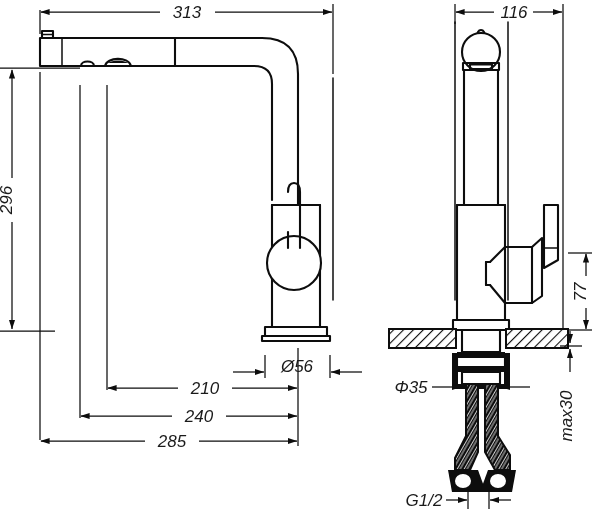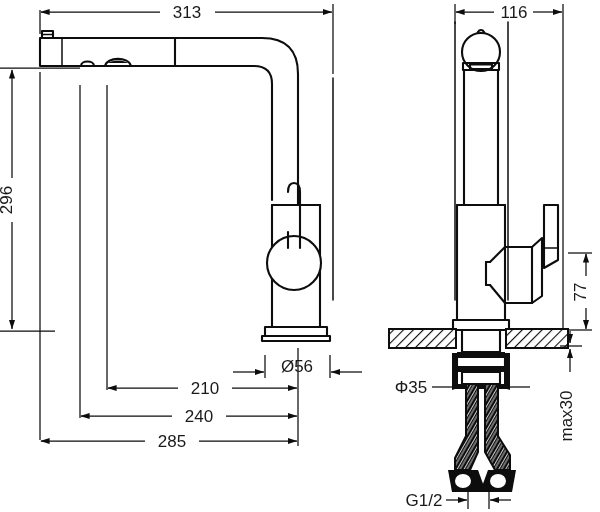--- a/index.html
+++ b/index.html
@@ -11,20 +11,21 @@
     width: 600px;
     height: 512px;
     font-family: "Liberation Sans", sans-serif;
     overflow: hidden;
   }
   #drawing-root {
     position: relative;
     width: 600px;
     height: 512px;
     background: #ffffff;
+    font-style: italic;
   }
   svg#tech-drawing {
     display: block;
     width: 600px;
     height: 512px;
   }
   .dim-text {
     font-family: "Liberation Sans", sans-serif;
     font-size: 17px;
     fill: #1a1a1a;

